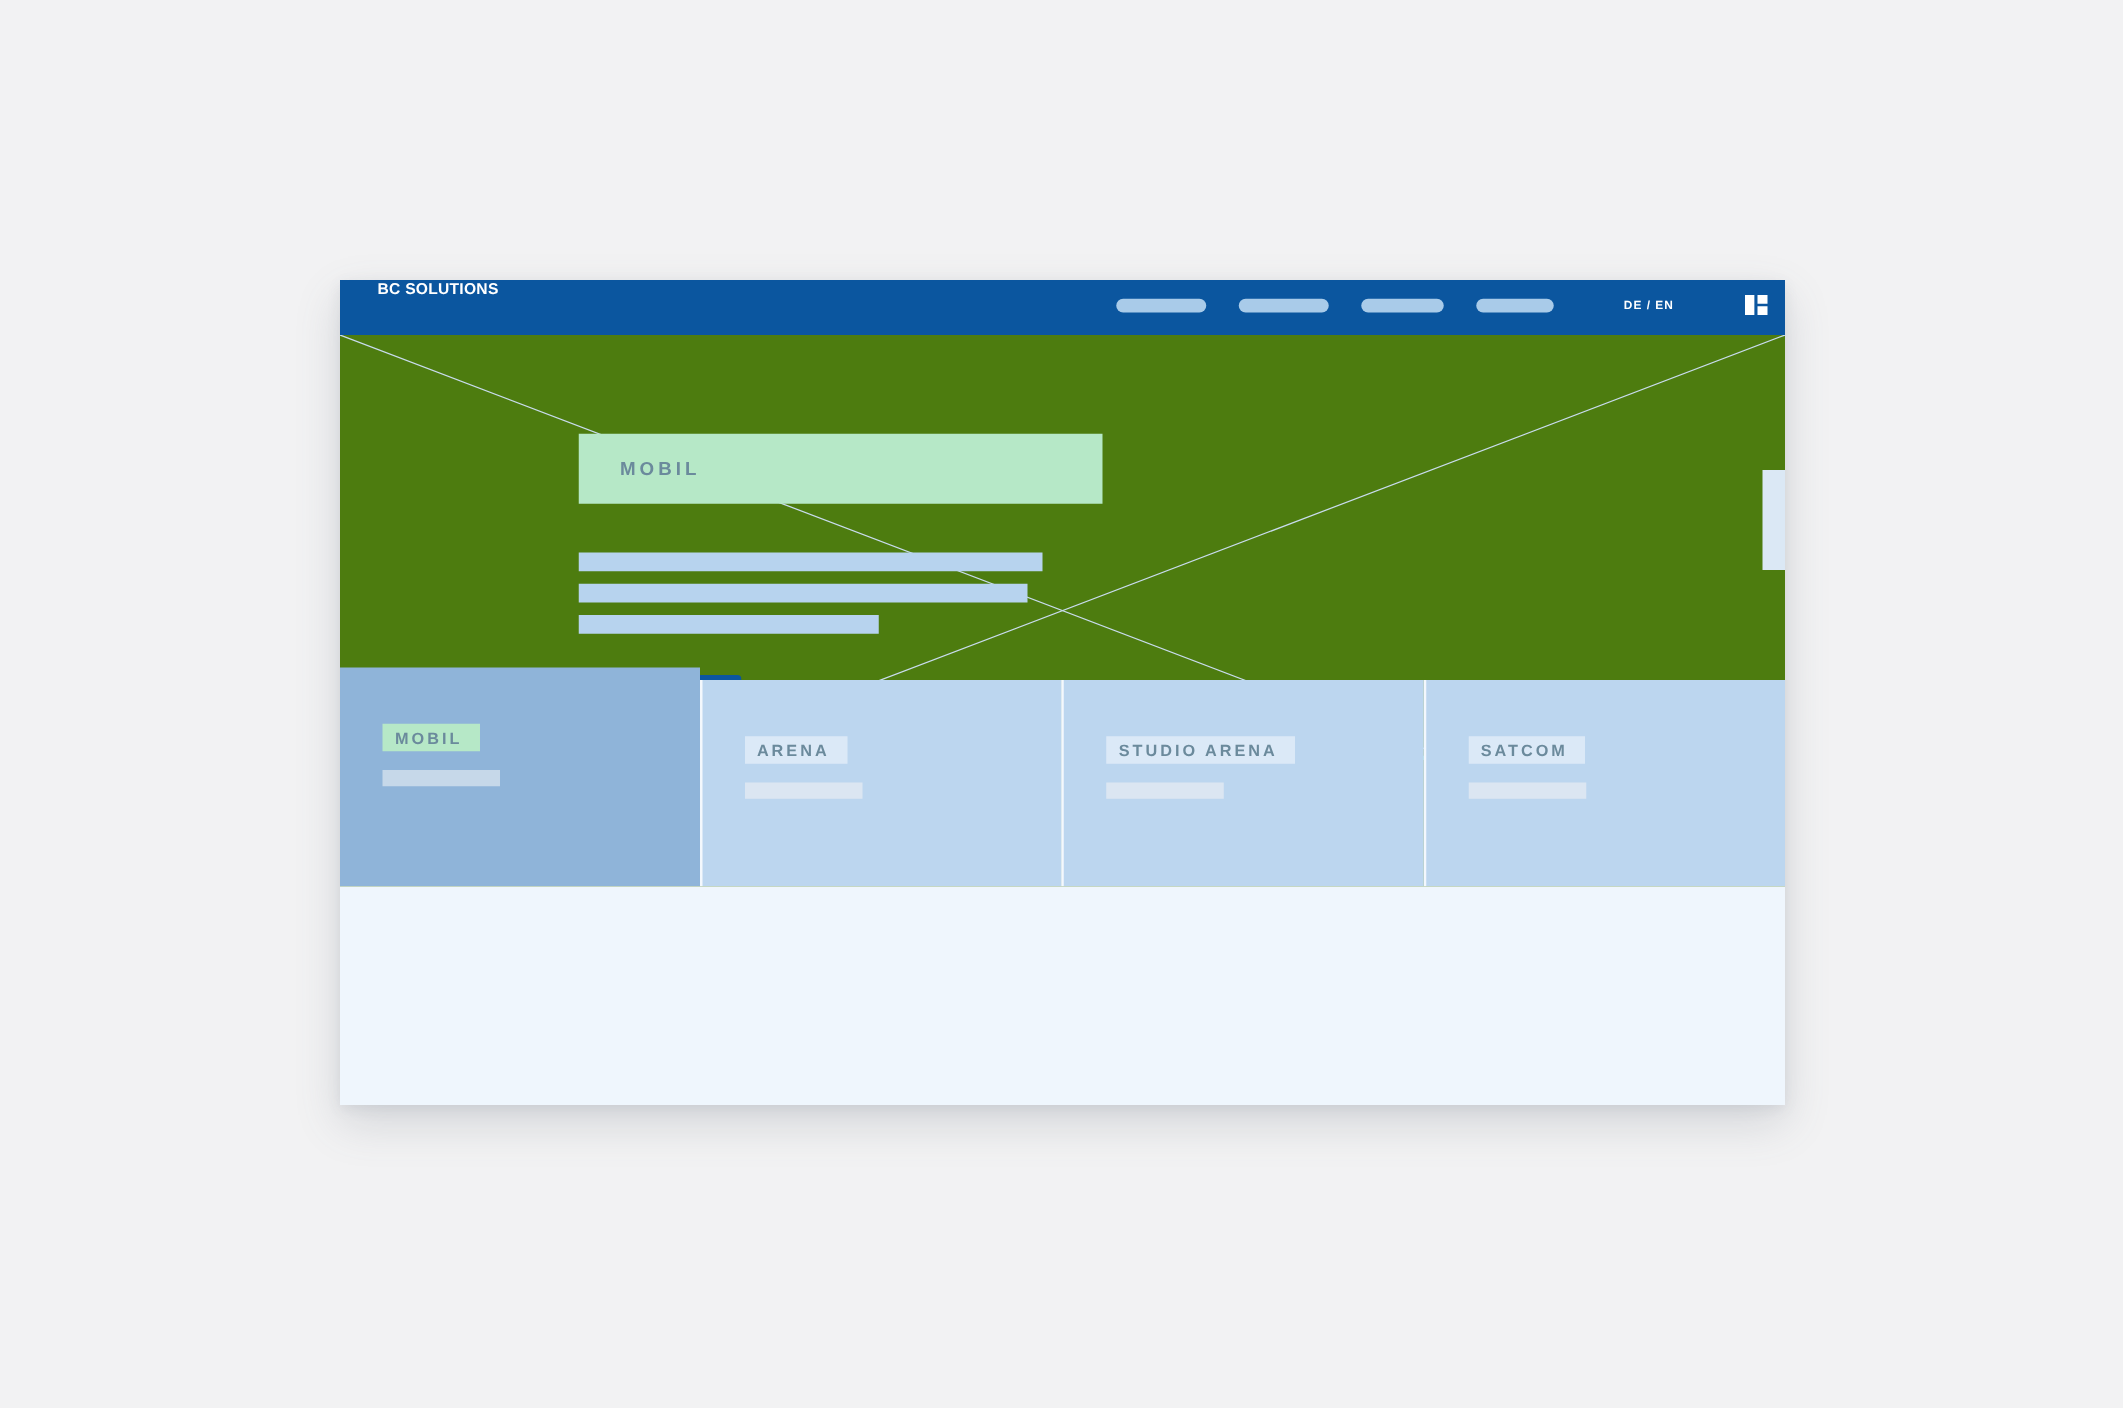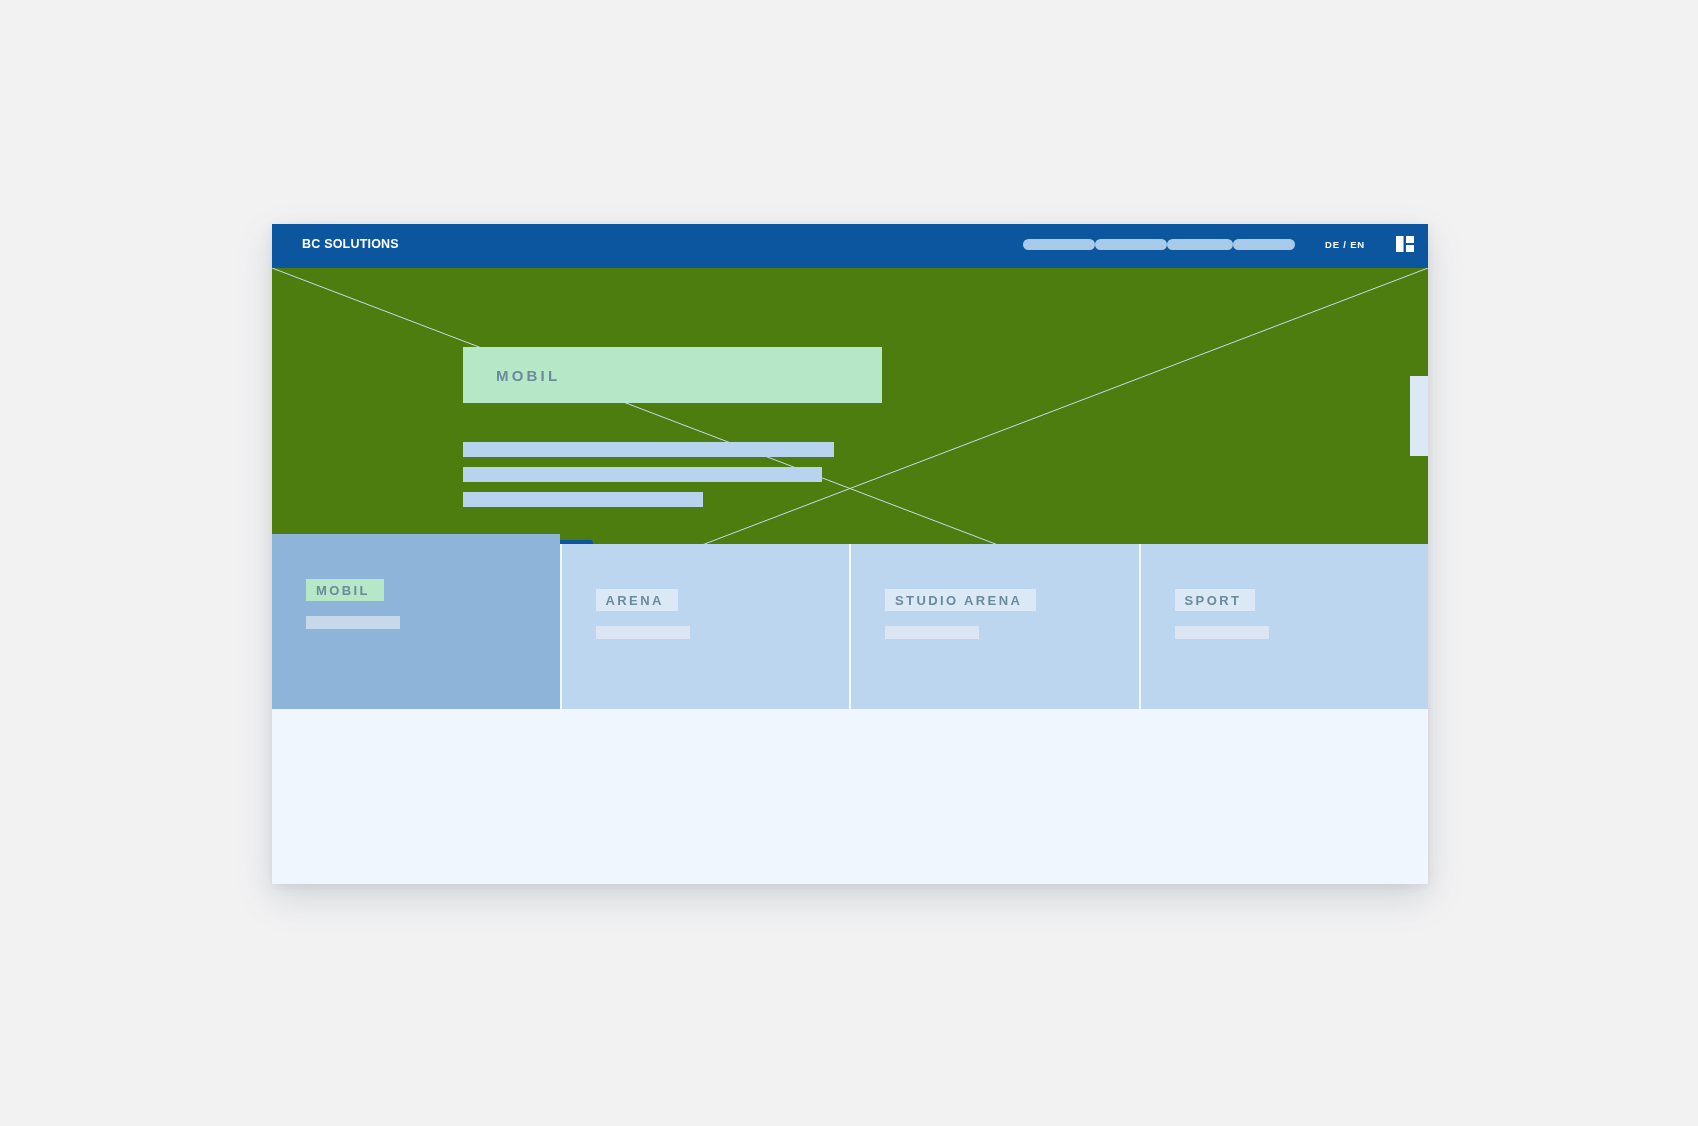--- a/index.html
+++ b/index.html
@@ -28,36 +28,36 @@
     box-shadow: 0 14px 34px rgba(90,100,115,0.20),
                 0 3px 10px rgba(90,100,115,0.10);
   }
 
   
   .topbar {
     position: relative;
     height: 44px;
     background: #0b569f;
     display: flex;
-    align-items: center;
     padding: 0 13px 4px 30px;
   }
 
   .brand {
     color: #ffffff;
     font-size: 12.5px;
     font-weight: 700;
     letter-spacing: 0.2px;
     white-space: nowrap;
   }
 
   .nav-pills {
     margin-left: auto;
     display: flex;
     align-items: center;
+    gap: 26px;
   }
 
   .nav-pill {
     height: 11px;
     border-radius: 6px;
     background: #a9cbe9;
   }
   .nav-pill.w1 { width: 72px; }
   .nav-pill.w2 { width: 72px; }
   .nav-pill.w3 { width: 66px; }
@@ -301,20 +301,20 @@
 
       <div class="card">
         <div class="card-label">
           <span class="card-label-text">STUDIO ARENA</span>
         </div>
         <div class="card-skel"></div>
       </div>
 
       <div class="card">
         <div class="card-label">
-          <span class="card-label-text">SPORT</span>
+          <span class="card-label-text">SATCOM</span>
         </div>
         <div class="card-skel"></div>
       </div>
 
     </div>
   </div>
 </div>
 
 </body></html>

